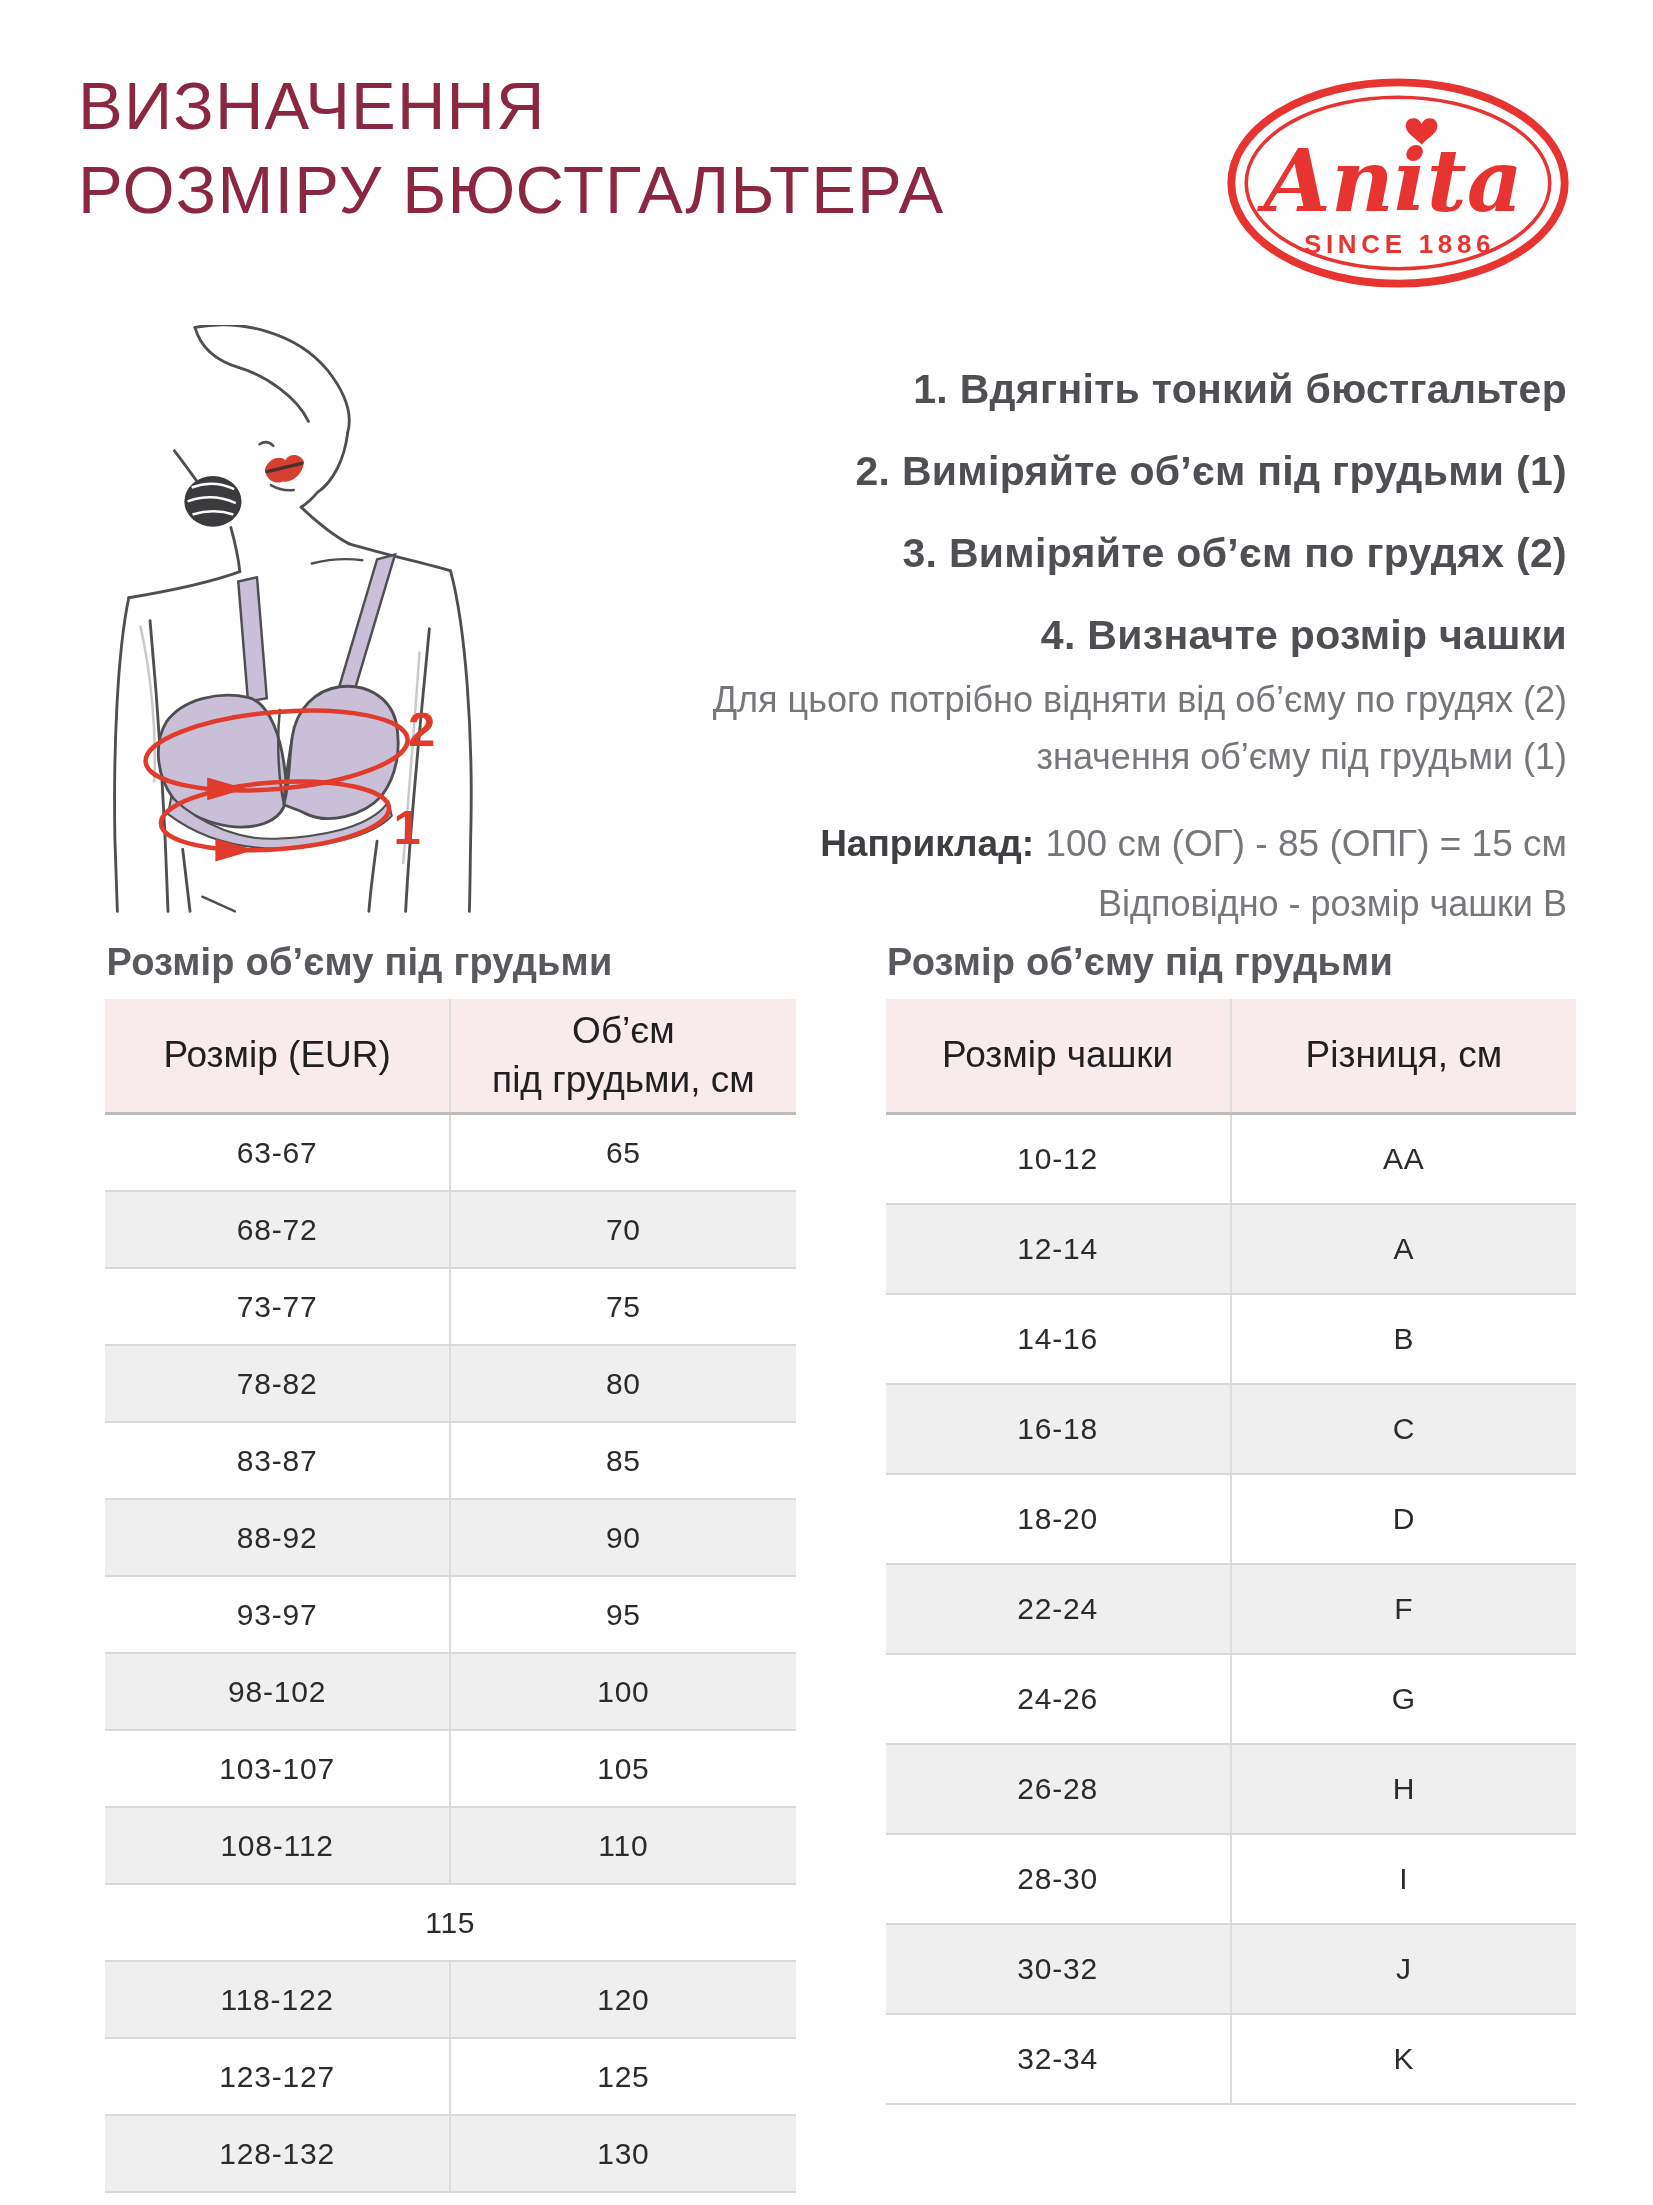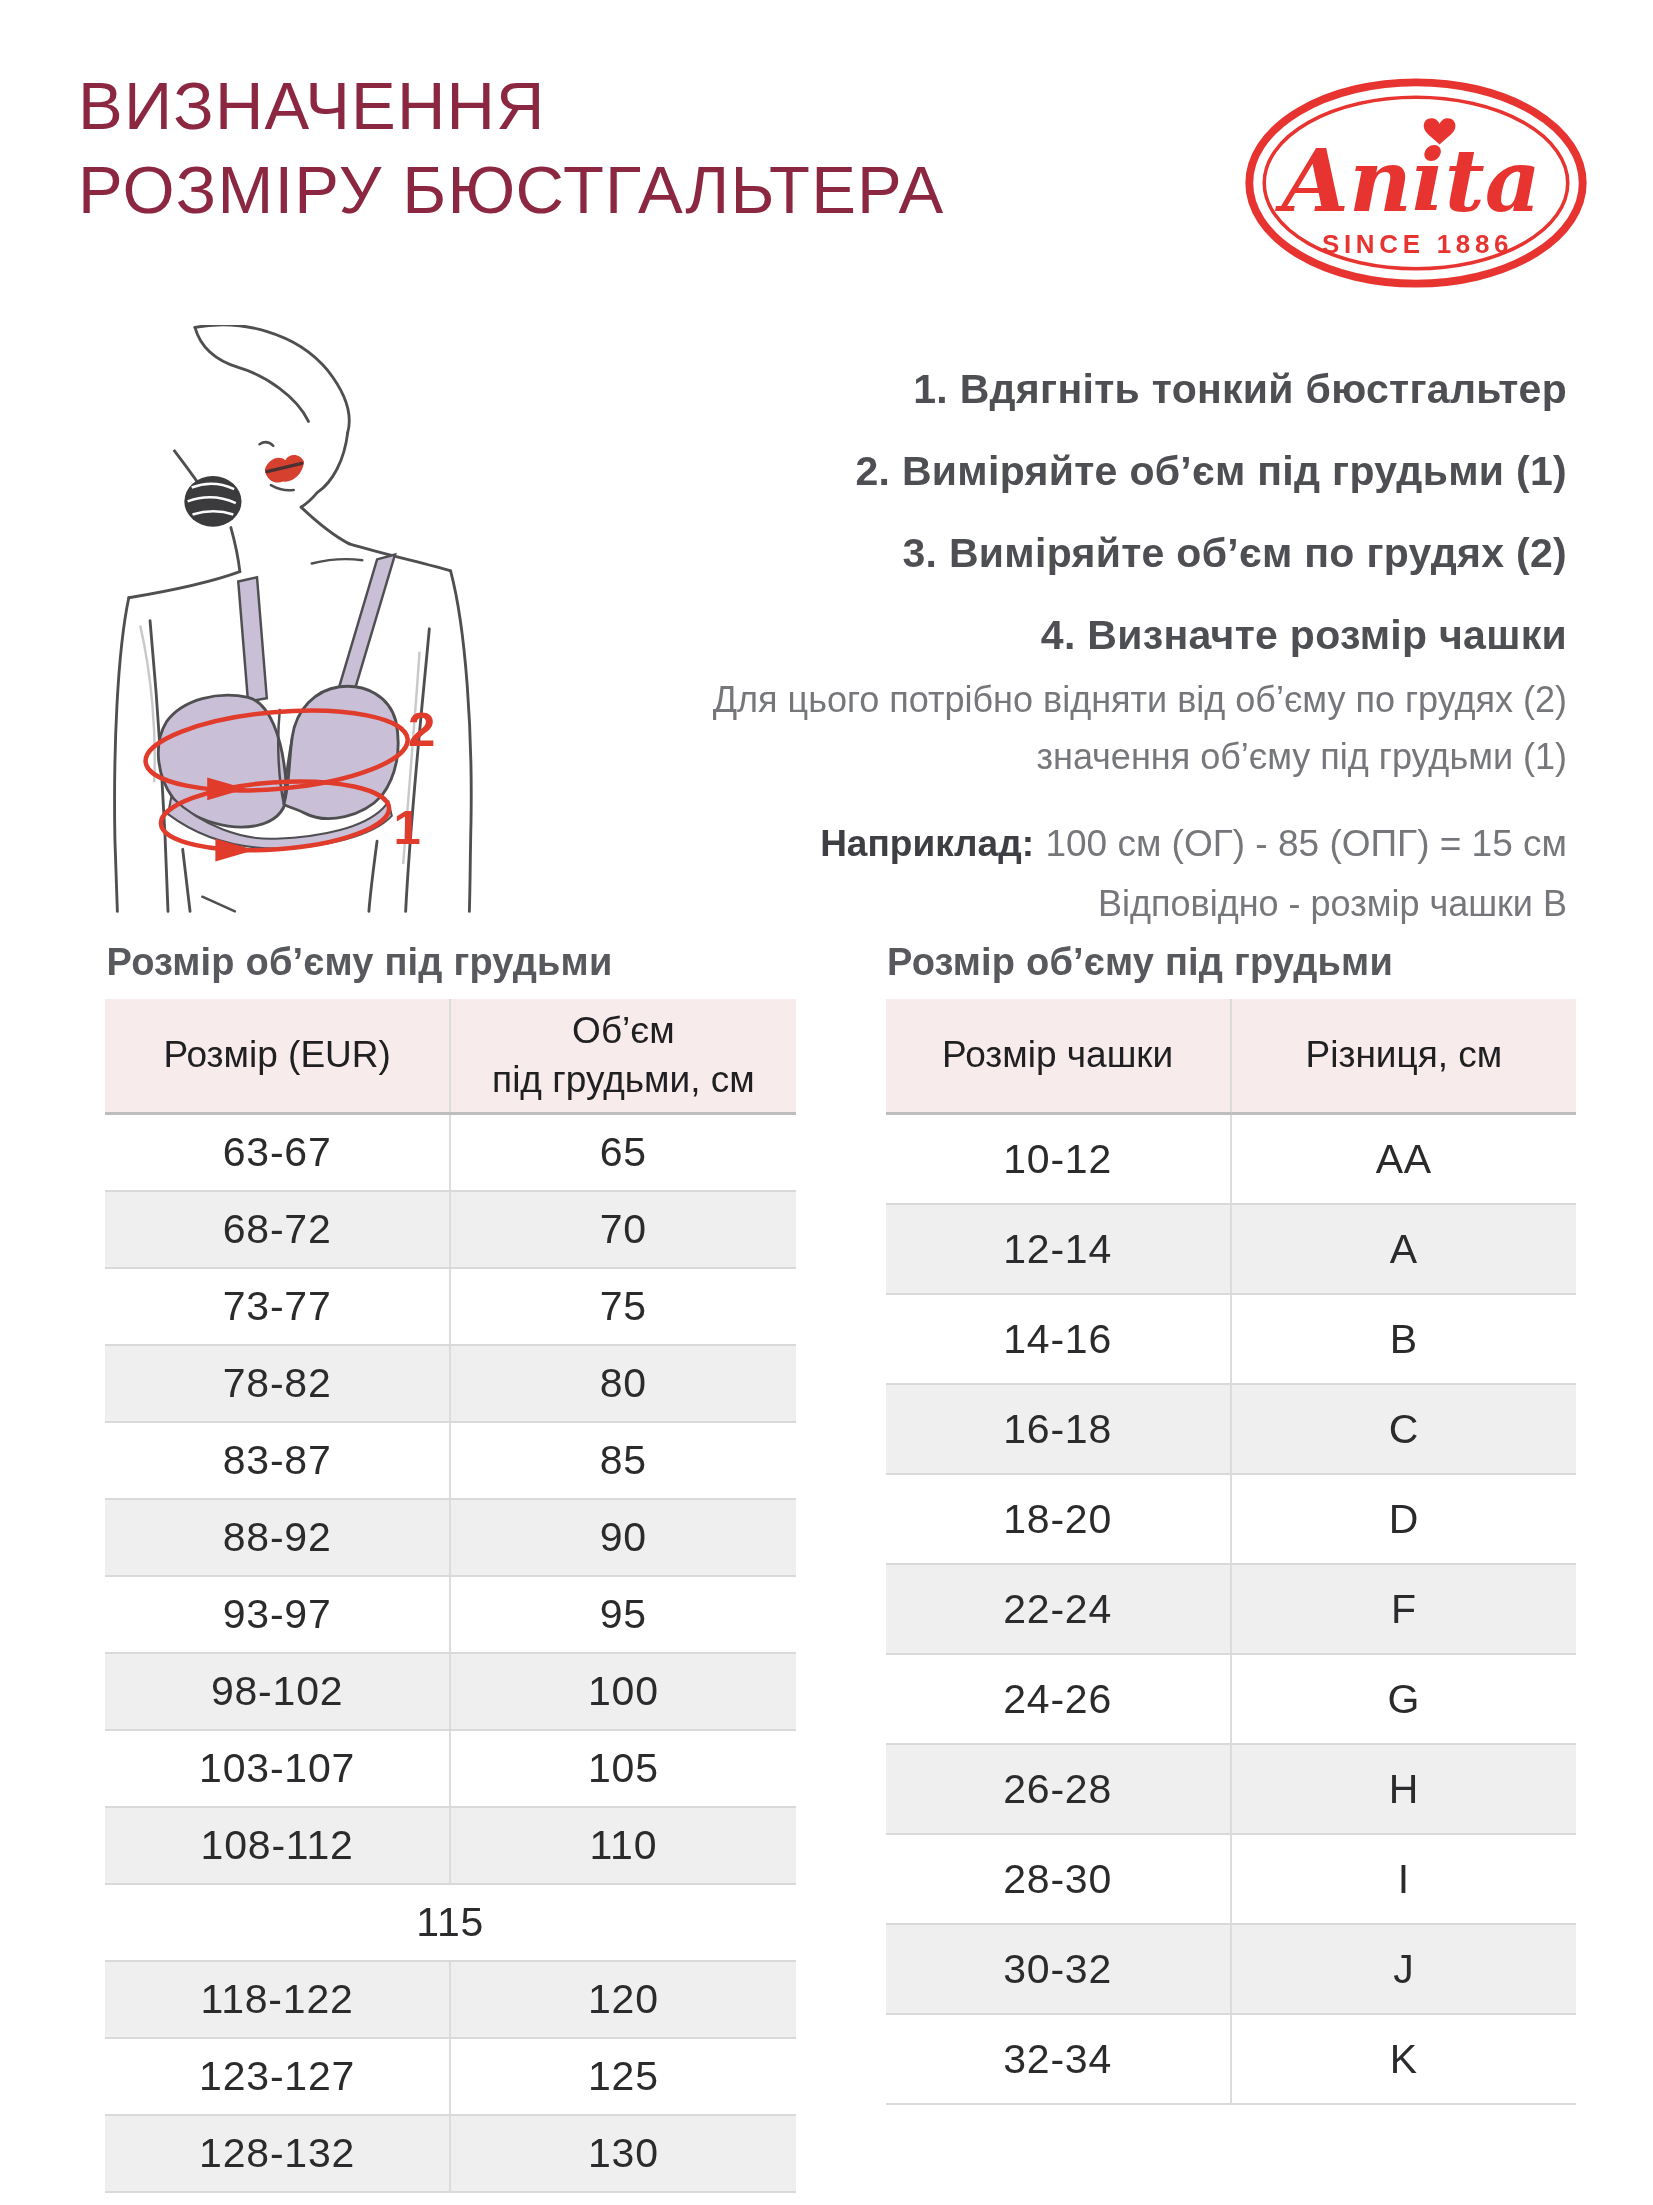--- a/index.html
+++ b/index.html
@@ -7,21 +7,21 @@
   body {
     width:1654px; height:2205px; overflow:hidden;
     font-family:"Liberation Sans", sans-serif;
     -webkit-font-smoothing:antialiased;
   }
   .page { position:relative; width:1654px; height:2205px; background:#fff; }
 
   
   .top {
     display:flex; justify-content:space-between; align-items:flex-start;
-    padding:64px 60px 0 78px;
+    padding:64px 78px 0 78px;
   }
   .main-title {
     color:#8C2742; font-size:67px; font-weight:400;
     line-height:1.26; letter-spacing:1.2px;
   }
   .logo-wrap { margin-top:11.4px; margin-right:4.9px; flex:none; }
 
   
   .mid { display:flex; padding:0 78px; margin-top:31px; height:598px; }
   .figure-wrap { width:484px; flex:none; }
@@ -56,21 +56,21 @@
     white-space:pre-line; line-height:1.32;
   }
   .cell { flex:1; }
   .cell + .cell { border-left:2.5px solid #DCDCDC; }
   .row { display:flex; border-bottom:2.5px solid #D9D9D9; background:#fff; }
   .tbody .row:nth-child(even) { background:#EFEFEF; }
   .band .row { height:77px; }
   .cup  .row { height:90px; }
   .row .cell {
     display:flex; align-items:center; justify-content:center;
-    font-size:41px; color:#2B2B2D; letter-spacing:0.8px;
+    font-size:30px; color:#2B2B2D; letter-spacing:0.8px;
   }
 </style>
 </head>
 <body>
 
 <div class="page">
 
   <div class="top">
     <h1 class="main-title"><span>ВИЗНАЧЕННЯ</span><br>
       <span>РОЗМІРУ БЮСТГАЛЬТЕРА</span>

